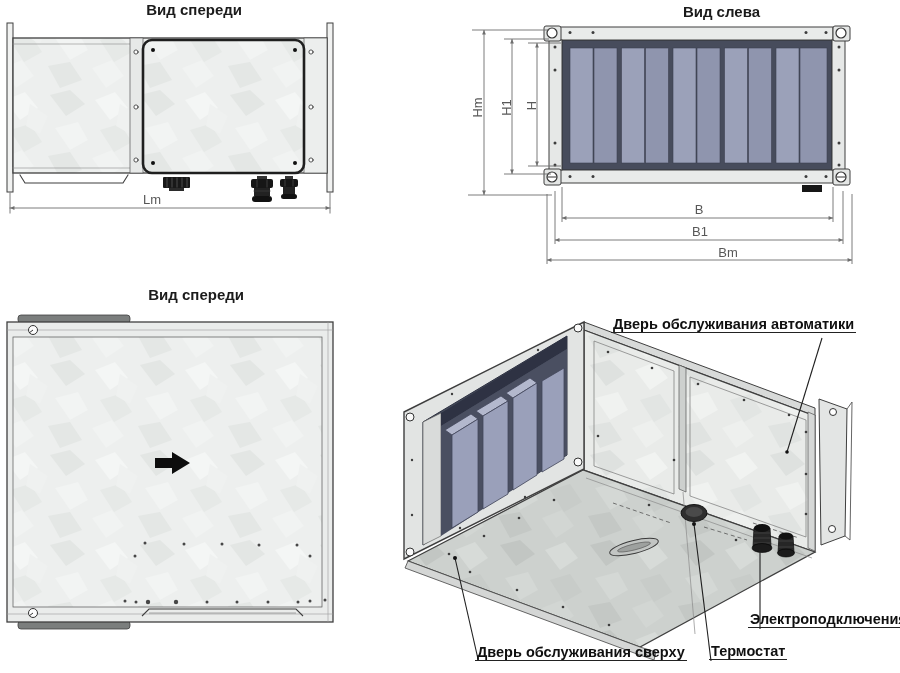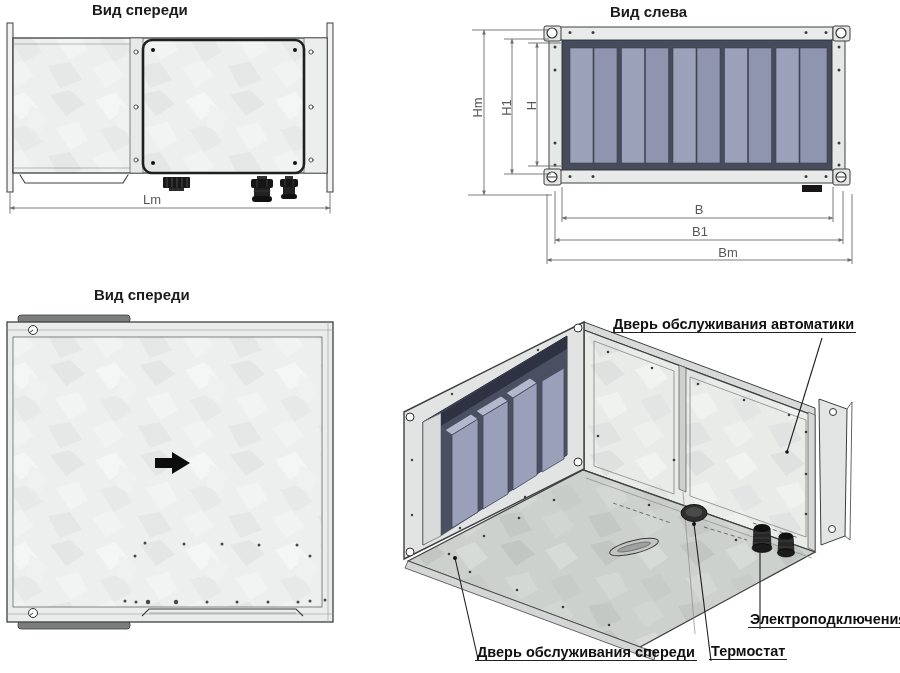--- a/index.html
+++ b/index.html
@@ -1,19 +1,19 @@
 <!DOCTYPE html>
 <html><head>
 <meta charset="utf-8">
 <style>
   html,body{margin:0;padding:0;background:#ffffff;}
   .stage{position:relative;width:900px;height:673px;background:#ffffff;overflow:hidden;
          font-family:"Liberation Sans", sans-serif;}
   svg{position:absolute;left:0;top:0;}
-  .vtitle{position:absolute;width:150px;text-align:left;font-size:15px;font-weight:bold;
+  .vtitle{position:absolute;width:150px;text-align:right;font-size:15px;font-weight:bold;
           color:#1b1b1b;}
   .dim{position:absolute;width:40px;height:15px;text-align:center;font-size:13px;color:#585858;}
   .dim.rot{transform:rotate(-90deg);}
   .callout{position:absolute;font-size:14.5px;font-weight:bold;color:#101010;
            border-bottom:1.6px solid #222;padding:0 2px 0 2px;white-space:nowrap;}
 </style>
 </head>
 <body>
 
 <div class="stage">
@@ -359,17 +359,17 @@
 
 <div class="dim" style="left:132px;top:192px">Lm</div>
 <div class="dim rot" style="left:457px;top:100px">Hm</div>
 <div class="dim rot" style="left:486px;top:100px">H1</div>
 <div class="dim rot" style="left:511px;top:98px">H</div>
 <div class="dim" style="left:679px;top:202px">B</div>
 <div class="dim" style="left:680px;top:224px">B1</div>
 <div class="dim" style="left:708px;top:245px">Bm</div>
 
 <div class="callout" style="left:611px;top:316px">Дверь обслуживания автоматики</div>
-<div class="callout" style="left:475px;top:644px">Дверь обслуживания спереди</div>
+<div class="callout" style="left:475px;top:644px">Дверь обслуживания сверху</div>
 <div class="callout" style="left:709px;top:643px">Термостат</div>
 <div class="callout" style="left:748px;top:611px">Электроподключения</div>
 
 </div>
 
 </body></html>

